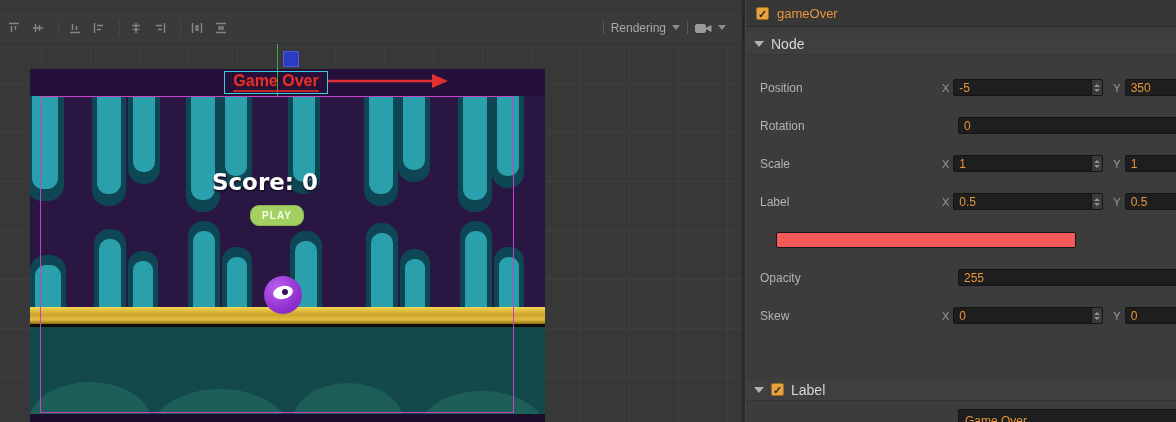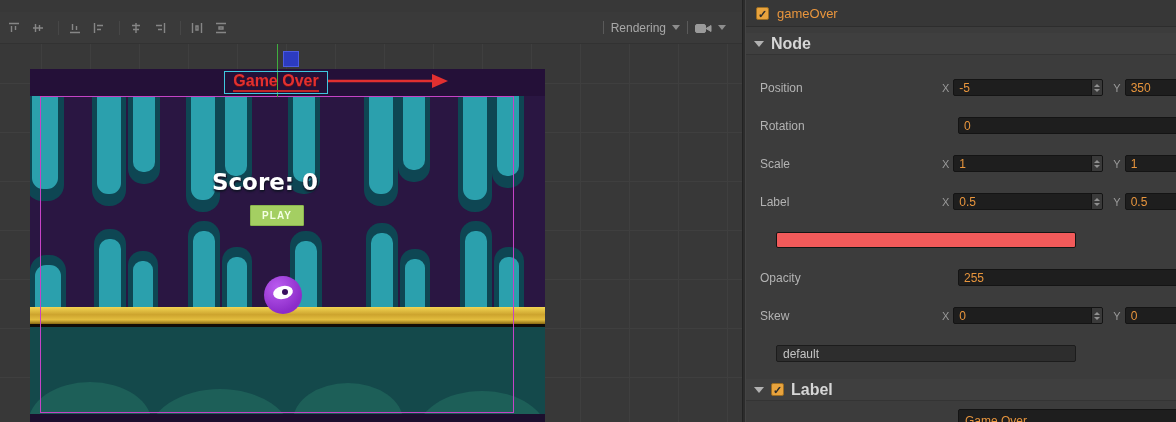--- a/index.html
+++ b/index.html
@@ -19,21 +19,21 @@
 
   .scene-viewport { position:absolute; left:0; top:32px; width:742px; height:390px;
     background-color:#383838;
     background-image:linear-gradient(#3f3f3f 1px, transparent 1px), linear-gradient(90deg,#3f3f3f 1px, transparent 1px);
     background-size:49px 49px; background-position:-8px -10px; }
   .hint-text { position:absolute; top:9px; right:10px; color:#909090; font-size:12.5px; font-weight:bold; white-space:nowrap; }
 
   .game-canvas { position:absolute; left:30px; top:25px; width:515px; height:365px; overflow:hidden; background:#2a1642; }
   .game-canvas svg.cave { position:absolute; left:0; top:0; }
   .score-text { position:absolute; left:130px; top:100px; width:210px; text-align:center; color:#ffffff; font-size:23px; font-weight:bold; font-family:"DejaVu Sans", sans-serif; text-shadow:0 2px 2px #141428, 1px 1px 0 #141428; }
-  .play-btn { position:absolute; left:220px; top:136px; width:54px; height:21px; background:#a4cf62; border:1px solid #8ab54d; border-radius:1px; color:#f4ffe4; font-size:10px; letter-spacing:1px; text-align:center; line-height:19px; font-weight:bold; }
+  .play-btn { position:absolute; left:220px; top:136px; width:54px; height:21px; background:#a4cf62; border:1px solid #8ab54d; border-radius:9px; color:#f4ffe4; font-size:10px; letter-spacing:1px; text-align:center; line-height:19px; font-weight:bold; }
   .bird { position:absolute; left:234px; top:207px; width:38px; height:38px; border-radius:50%; background:radial-gradient(circle at 35% 30%, #bb5cf0, #8c2cc9 70%); }
   .bird .goggle { position:absolute; left:9px; top:10px; width:20px; height:13px; background:#ffffff; border-radius:50% 50% 50% 50%; transform:rotate(-12deg); }
   .bird .pupil { position:absolute; left:18px; top:13px; width:6px; height:6px; background:#3a1060; border-radius:50%; }
 
   .design-rect { position:absolute; left:40px; top:52px; width:474px; height:317px; border:1px solid #c643c6; pointer-events:none; }
 
   .gameover-node { position:absolute; left:224px; top:27px; width:104px; height:23px; border:1px solid #3fc8de; display:flex; align-items:center; justify-content:center; }
   .gameover-node span { color:#e23030; font-size:16px; font-weight:bold; border-bottom:2px solid #c22525; line-height:1.05; text-shadow:0 1px 0 #6b1010; }
   .gizmo-green-line { position:absolute; left:277px; top:0; width:1px; height:53px; background:#3fae3f; }
   .gizmo-blue-rect { position:absolute; left:283px; top:7px; width:16px; height:16px; background:#2b3ccc; border:1px solid #4d5ef0; opacity:.92; }
@@ -50,21 +50,21 @@
   .tab-ico { width:9px; height:9px; border:1px solid #8a8a8a; display:inline-block; }
   .tab-ico.grid { background:linear-gradient(#8a8a8a 1px, transparent 1px) 0 3px/9px 4px, transparent; }
   .tab-ico.diamond { transform:rotate(45deg); width:7px; height:7px; }
 
   .insp-header { display:flex; align-items:center; height:27px; padding:0 10px; background:#373737; border-bottom:1px solid #2d2d2d; gap:8px; }
   .checkbox { width:13px; height:13px; background:#e8a33d; border-radius:2px; border:1px solid #9c6d22; color:#2c2c2c; font-size:11px; line-height:12px; text-align:center; font-weight:bold; flex:none; }
   .node-name { color:#e8953d; font-size:13px; }
 
   .section-header { display:flex; align-items:center; gap:7px; height:22px; padding:0 8px; margin-top:6px; background:#3f3f3f; border-bottom:1px solid #343434; }
   .collapse-arrow { width:0; height:0; border-left:5px solid transparent; border-right:5px solid transparent; border-top:6px solid #b2b2b2; }
-  .section-title { color:#d6d6d6; font-size:16px; font-weight:bold; }
+  .section-title { color:#d6d6d6; font-size:14px; font-weight:normal; }
 
   .rows { padding-top:8px; }
   .prop-row { display:flex; align-items:center; height:27px; padding-left:14px;margin-top:11px; }
   .prop-label { width:182px; flex:none; font-size:12px; color:#b3b3b3; }
   .prop-label.orange { color:#e8953d; }
   .prop-controls { flex:1; min-width:0; display:flex; align-items:center; }
   .axis { flex:none; color:#999; font-size:11px; margin-right:4px; }
   .axis.y { margin-left:10px; }
   .num-field { display:flex; height:17px; background:#1e1e1e; border:1px solid #141414; border-radius:2px; overflow:hidden; flex:none; }
   .num-field input { flex:1; min-width:0; background:transparent; border:none; outline:none; color:#e8953d; font-size:12px; font-family:"Liberation Sans", sans-serif; padding:0 5px; }
@@ -351,23 +351,20 @@
               </span>
           </div>
           <span class="axis y">Y</span>
           <div class="num-field yf">
             <input value="0" style="">
           </div>
         </div>
       </div>
 
       <div class="prop-row">
-        <div class="prop-controls">
-          <div class="group-field">default</div>
-        </div>
       </div>
     </div>
 
     <div class="section-header label-section">
       <span class="collapse-arrow"></span>
       <span class="checkbox">✓</span>
       <span class="section-title">Label</span>
     </div>
 
     <div class="string-row">

